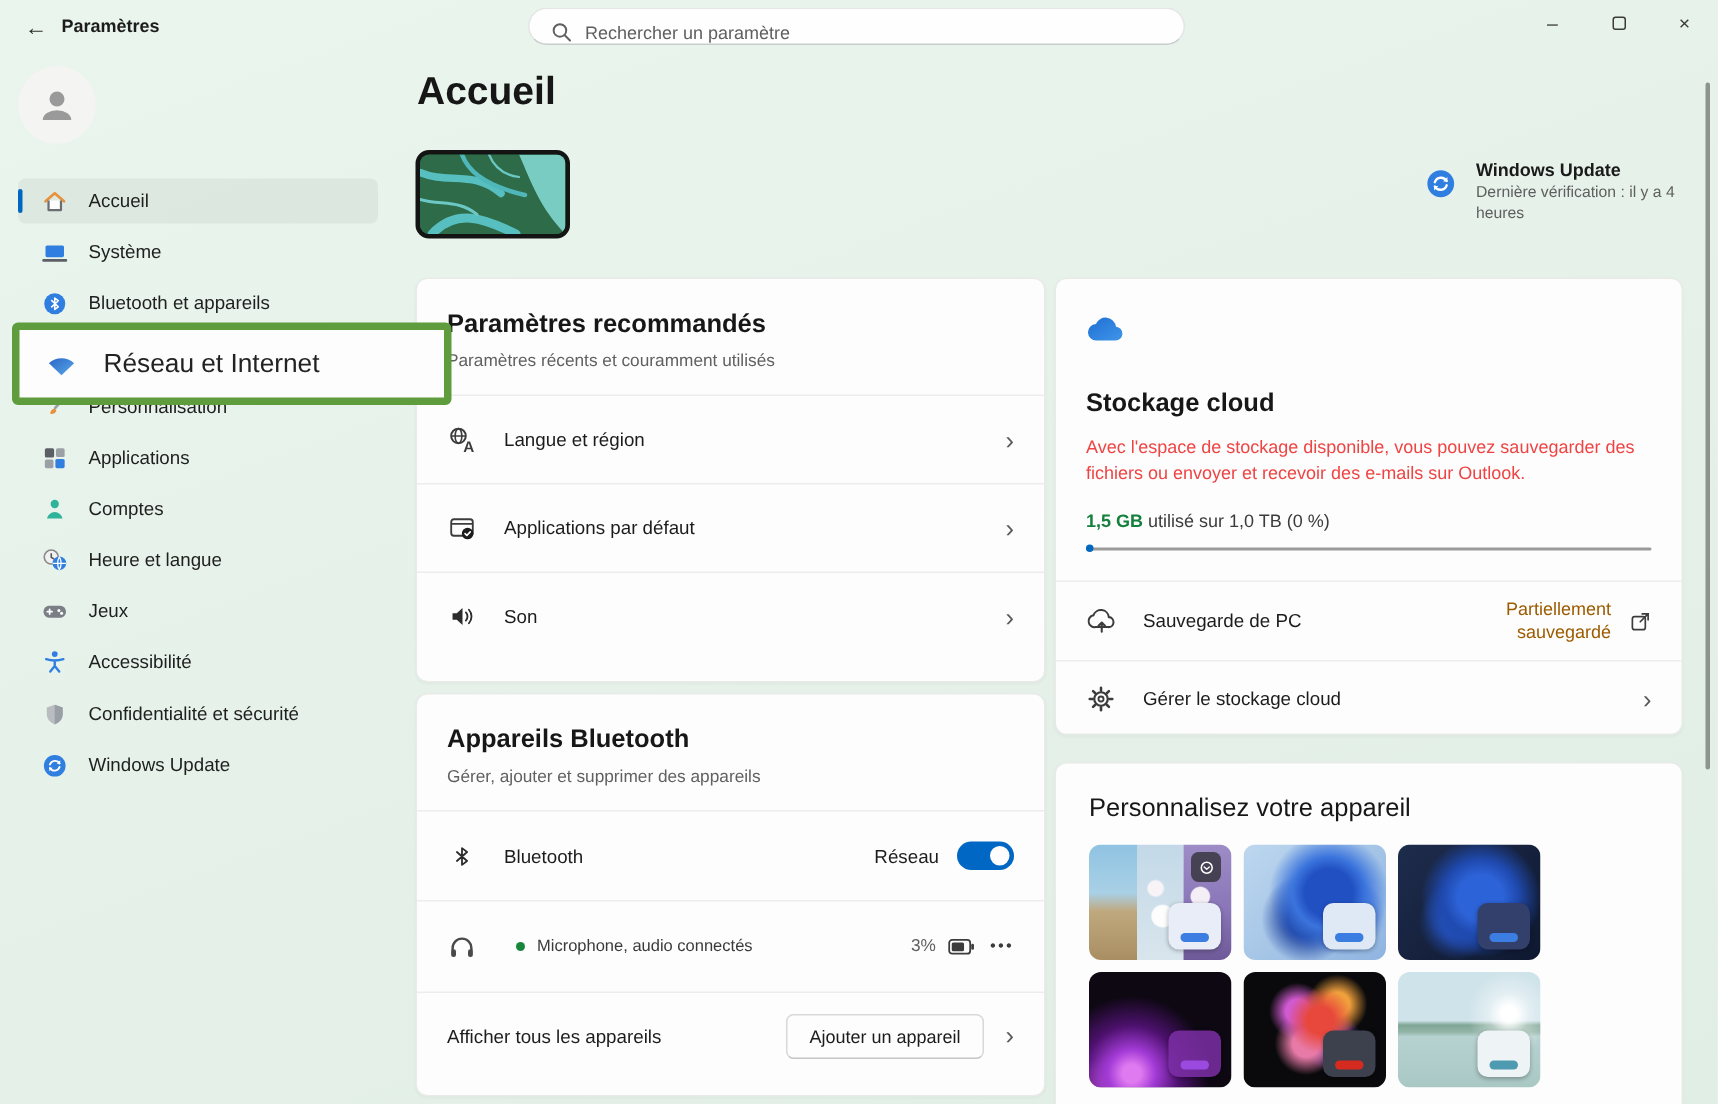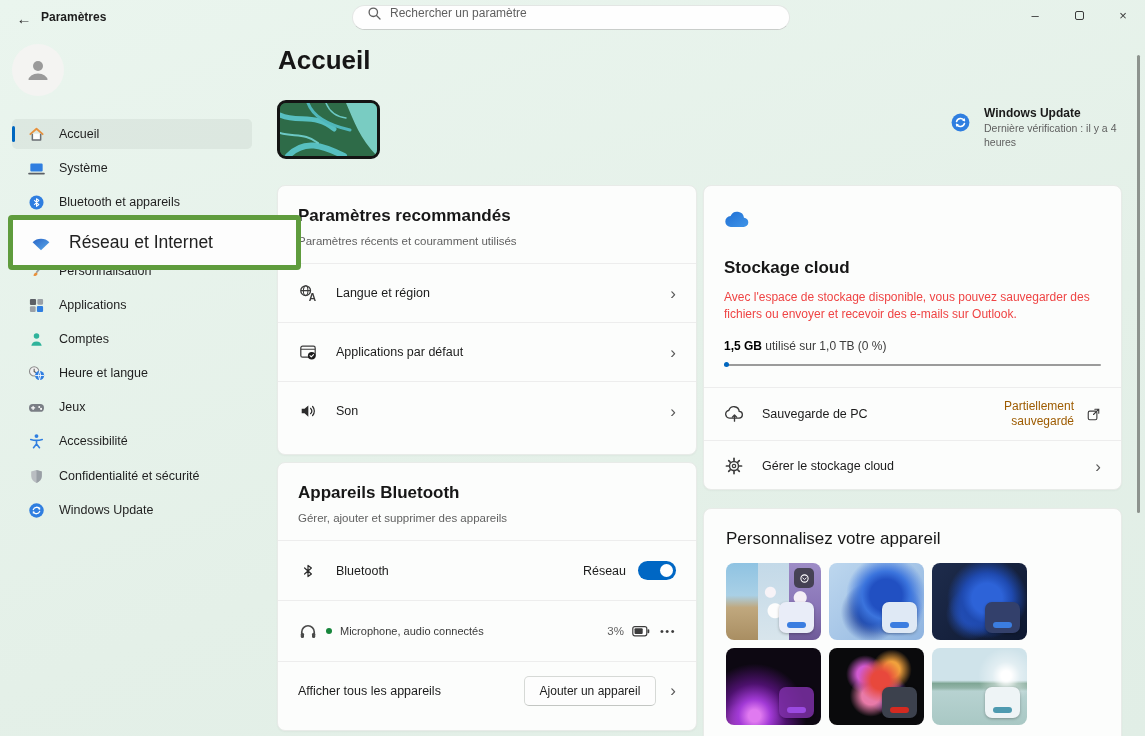--- a/index.html
+++ b/index.html
@@ -6,21 +6,21 @@
   html,body { width:1145px; height:736px; overflow:hidden; }
   body { font-family:"Liberation Sans", sans-serif; background:#e7f2ea; color:#1c1c1c; position:relative; }
   #app { position:absolute; inset:0; background:linear-gradient(160deg,#eaf5ee 0%,#e4f0e8 60%,#e1eee6 100%); }
 
   
   .back { position:absolute; left:12px; top:8px; width:24px; height:20px; font-size:15px; color:#2c2c2c;
           display:flex; align-items:center; justify-content:center; cursor:pointer; }
   .app-label { position:absolute; left:41px; top:10px; font-size:12px; font-weight:bold; color:#1c1c1c; }
   .searchbar { position:absolute; left:352px; top:5px; width:438px; height:25px; background:#fefefe;
                border:1px solid #e3e6e4; border-bottom-color:#c9cdca; border-radius:13px;
-               display:flex; align-items:flex-start; padding:0 10px; }
+               display:flex; align-items:flex-end; padding:0 10px; }
   .searchbar svg { flex:0 0 auto; margin:0 8px 0 4px; }
   .searchbar input { border:none; outline:none; background:transparent; font-family:"Liberation Sans",sans-serif;
                      font-size:12px; color:#3c3c3c; width:100%; }
   .searchbar input::placeholder { color:#5f5f5f; opacity:1; }
   .wincontrols { position:absolute; right:0; top:0; height:30px; display:flex; }
   .wc { width:44px; height:30px; display:flex; align-items:center; justify-content:center; color:#3a3a3a;
         font-size:13px; cursor:pointer; }
   .wc .maxbox { width:9px; height:9px; border:1.3px solid #3a3a3a; border-radius:2px; display:block; }
 
   
@@ -60,33 +60,33 @@
   .row .ric { width:20px; display:flex; justify-content:center; }
   .row .rlabel { margin-left:18px; font-size:12.5px; color:#1c1c1c; }
   .chev { margin-left:auto; color:#5a5a5a; font-size:17px; line-height:1; }
   .chev2 { color:#5a5a5a; font-size:17px; line-height:1; margin-left:14px; }
 
   
   .bt-right { margin-left:auto; display:flex; align-items:center; }
   .toggle-state { font-size:12.5px; color:#1c1c1c; margin-right:12px; }
   .toggle { width:38px; height:19px; border-radius:10px; background:#0067c4; position:relative; cursor:pointer; }
   .toggle i { position:absolute; right:3px; top:3px; width:13px; height:13px; border-radius:50%; background:#fff; }
-  .dev-status { margin-left:8px; display:flex; align-items:center; }
+  .dev-status { margin-left:26px; display:flex; align-items:center; }
   .gdot { width:6px; height:6px; border-radius:50%; background:#17863c; margin-right:8px; }
   .dev-status span { font-size:11px; color:#3a3a3a; }
   .batt-pct { font-size:11.5px; color:#5f5f5f; margin-right:8px; }
   .more { font-size:11px; color:#3c3c3c; letter-spacing:1.5px; margin-left:10px; }
   .btn { background:#fdfdfd; border:1px solid #d6d9d6; border-bottom-color:#c3c6c3; border-radius:5px;
          padding:7px 15px; font-size:12px; color:#1c1c1c; font-family:"Liberation Sans",sans-serif; cursor:pointer; }
 
   
   .cloud-head { padding:22px 20px 0; height:201px; }
   .cloud-desc { font-size:12px; color:#ef4444; line-height:1.45; margin-top:11px; width:380px; }
   .usage { font-size:12px; color:#3c3c3c; margin-top:15px; }
-  .usage b { color:#000000; }
+  .usage b { color:#15803d; }
   .progress { margin-top:11px; height:2px; background:#9b9b9b; border-radius:1px; position:relative; }
   .progress i { position:absolute; left:0; top:-1.5px; width:5px; height:5px; border-radius:50%; background:#0067c0; }
   .backup-status { margin-left:auto; width:92px; text-align:right; font-size:12px; line-height:1.25; color:#9d5b00; }
   .ext { margin-left:12px; }
 
   
   .pz-title { padding:20px 22px 0; font-size:17px; font-weight:400; color:#171717; }
   .thumb-grid { display:grid; grid-template-columns:repeat(3,95px); grid-auto-rows:77px; gap:8px;
                 margin:14px 22px 0; }
   .thumb { position:relative; border-radius:8px; overflow:hidden; cursor:pointer; }

